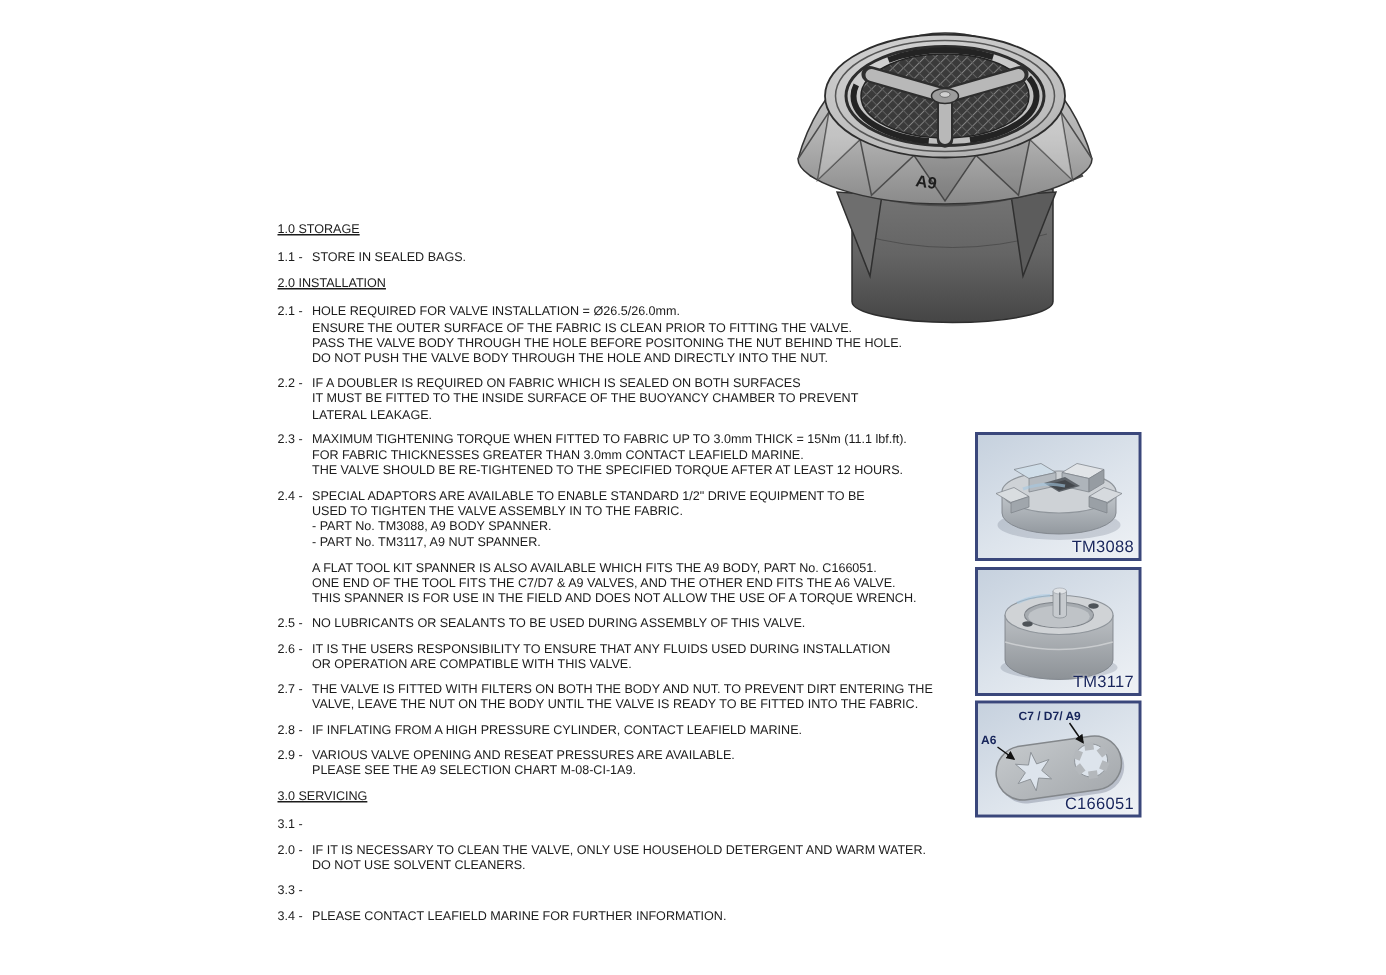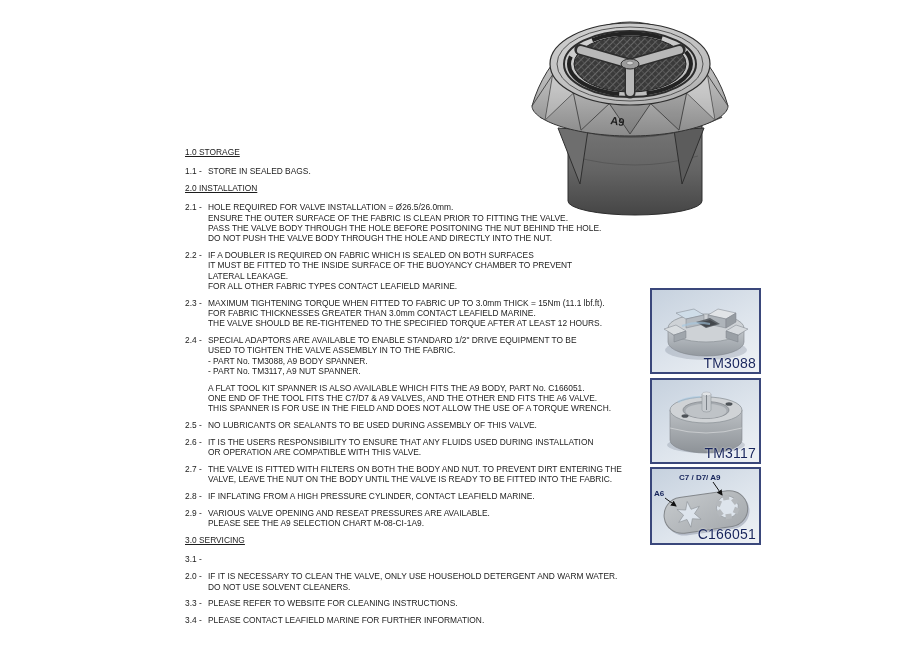--- a/index.html
+++ b/index.html
@@ -24,21 +24,21 @@
   .valve-fig{position:absolute;left:528px;top:6px;width:206px;height:212px;}
   
   .tool-box{
     position:absolute;left:650px;width:107px;
     border:2px solid #3a477b;box-sizing:content-box;
     background:linear-gradient(150deg,#c6d1de 0%,#dde4ec 55%,#eef1f5 100%);
   }
   .tool-box svg{display:block;width:100%;height:100%;}
   .tool-label{
     position:absolute;right:3px;bottom:1px;
-    font-size:14px;color:#18255c;letter-spacing:.2px;
+    font-size:11px;color:#18255c;letter-spacing:.2px;
     text-shadow:0 0 2px rgba(255,255,255,.9);
   }
   #tool-box-1{top:288px;height:82px;}
   #tool-box-2{top:378px;height:82px;}
   #tool-box-3{top:467px;height:74px;}
 </style>
 </head>
 <body>
 
 <svg class="valve-fig" viewBox="0 0 206 212" xmlns="http://www.w3.org/2000/svg">
@@ -127,21 +127,20 @@
           <div class="line">PASS THE VALVE BODY THROUGH THE HOLE BEFORE POSITONING THE NUT BEHIND THE HOLE.</div>
           <div class="line">DO NOT PUSH THE VALVE  BODY THROUGH THE HOLE AND DIRECTLY INTO THE NUT.</div>
         </div>
       </div>
       <div class="item">
         <span class="num">2.2 -</span>
         <div>
           <div class="line">IF A DOUBLER IS REQUIRED ON FABRIC WHICH IS SEALED ON BOTH SURFACES</div>
           <div class="line">IT MUST BE FITTED TO THE INSIDE SURFACE OF THE BUOYANCY CHAMBER TO PREVENT</div>
           <div class="line">LATERAL LEAKAGE.</div>
-          <div class="line">FOR ALL OTHER FABRIC TYPES CONTACT LEAFIELD MARINE.</div>
         </div>
       </div>
       <div class="item">
         <span class="num">2.3 -</span>
         <div>
           <div class="line">MAXIMUM TIGHTENING TORQUE WHEN FITTED TO FABRIC UP TO 3.0mm THICK = 15Nm (11.1 lbf.ft).</div>
           <div class="line">FOR FABRIC THICKNESSES GREATER THAN 3.0mm CONTACT LEAFIELD MARINE.</div>
           <div class="line">THE VALVE SHOULD BE RE-TIGHTENED TO THE SPECIFIED TORQUE AFTER AT LEAST 12 HOURS.</div>
         </div>
       </div>
@@ -201,23 +200,20 @@
       </div>
       <div class="item">
         <span class="num">2.0 -</span>
         <div>
           <div class="line">IF IT IS NECESSARY TO CLEAN THE VALVE, ONLY USE HOUSEHOLD DETERGENT AND WARM WATER.</div>
           <div class="line">DO NOT USE SOLVENT CLEANERS.</div>
         </div>
       </div>
       <div class="item">
         <span class="num">3.3 -</span>
-        <div>
-          <div class="line">PLEASE REFER TO WEBSITE FOR CLEANING INSTRUCTIONS.</div>
-        </div>
       </div>
       <div class="item">
         <span class="num">3.4 -</span>
         <div>
           <div class="line">PLEASE CONTACT LEAFIELD MARINE FOR FURTHER INFORMATION.</div>
         </div>
       </div>
     </div>
 </main>
 

